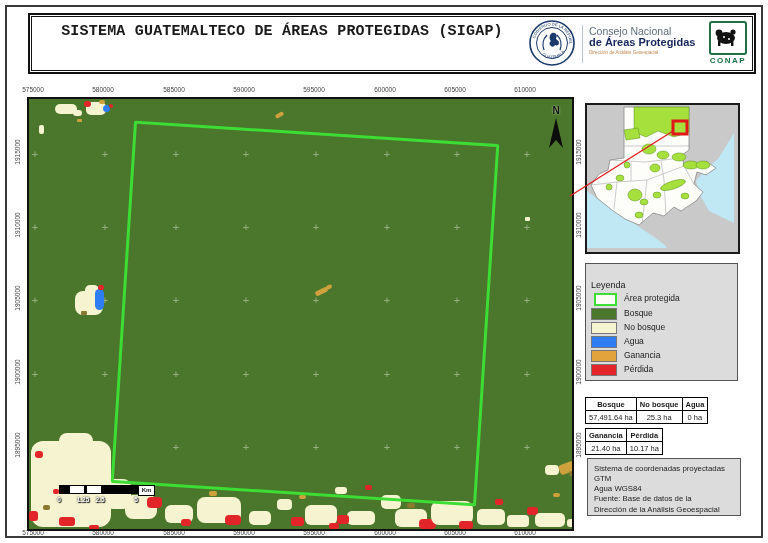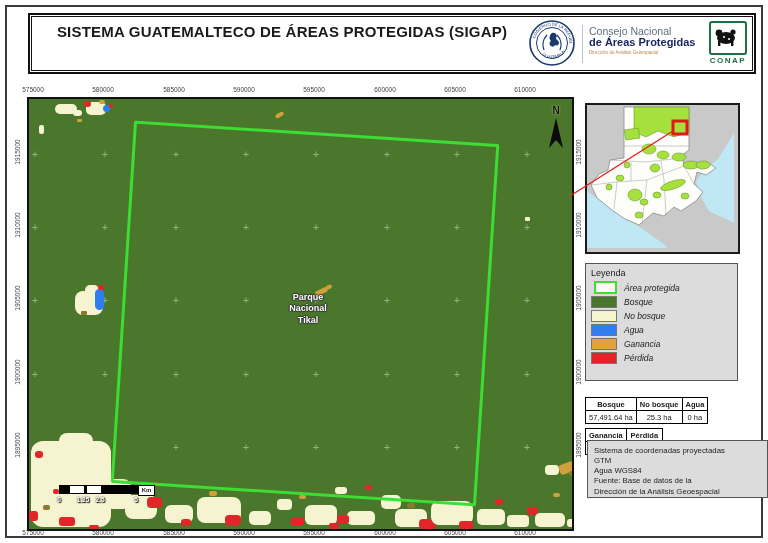--- a/index.html
+++ b/index.html
@@ -4,21 +4,21 @@
 <style>
   html,body{margin:0;padding:0;background:#888;}
   #page{position:relative;width:768px;height:543px;background:#ffffff;overflow:hidden;
         font-family:"Liberation Sans",sans-serif;color:#1a1a1a;}
   #page-border{position:absolute;left:5px;top:5px;right:5px;bottom:5px;border:2px solid #3a3a3a;pointer-events:none;}
 
   
   #header{position:absolute;left:28px;top:13px;width:724px;height:57px;border:2px solid #111;background:#fff;}
   #header-inner{position:absolute;left:1px;top:1px;right:1px;bottom:1px;border:1px solid #111;}
   #title-block{position:absolute;left:0;top:6px;width:500px;text-align:center;}
-  #map-title{font-family:Liberation Sans, sans-serif;font-weight:bold;font-size:15px;letter-spacing:.2px;}
+  #map-title{font-family:Liberation Mono, monospace;font-weight:bold;font-size:15px;letter-spacing:.2px;}
   #map-subtitle{margin-top:6px;font-size:9.5px;color:#222;}
   #seal{position:absolute;left:496px;top:2px;width:48px;height:48px;}
   #logo-sep{position:absolute;left:550px;top:8px;width:1px;height:38px;background:#b8c6d2;}
   #conap-text{position:absolute;left:557px;top:9px;width:115px;line-height:1.05;}
   .conap-l1{font-size:10.5px;color:#5f6e7a;}
   .conap-l2{font-size:11px;font-weight:bold;color:#16265c;}
   .conap-l3{font-size:4.6px;color:#c08a50;margin-top:2px;}
   #conap-logo{position:absolute;left:672px;top:4px;width:48px;height:48px;text-align:center;}
   #conap-frame{width:34px;height:30px;margin:0 auto;border:2px solid #1e6f43;border-radius:3px;background:#fff;position:relative;}
   #conap-name{font-size:8px;font-weight:bold;color:#1e6f43;letter-spacing:1.5px;margin-top:1px;}
@@ -48,36 +48,36 @@
   .ax{position:absolute;font-size:6.5px;color:#444;}
   .ax-h{transform:translateX(-50%);}
   .ax-v{transform:translate(-50%,-50%) rotate(-90deg);white-space:nowrap;}
 
   
   #inset{position:absolute;left:585px;top:103px;width:151px;height:147px;border:2px solid #1b1b1b;background:#c9c9c9;}
   #redline{position:absolute;left:560px;top:120px;width:130px;height:90px;pointer-events:none;}
 
   
   #legend{position:absolute;left:585px;top:263px;width:153px;height:118px;background:#dcdcdc;
-          border:1px solid #555;padding:4px 5px;box-sizing:border-box;font-size:8.5px;}
+          border:1px solid #555;padding:16px 5px;box-sizing:border-box;font-size:8.5px;}
   #legend-title{font-size:9px;margin-bottom:3px;}
-  .lg-row{display:flex;align-items:center;margin:2px 0;font-style:italic;}
+  .lg-row{display:flex;align-items:flex-start;margin:2px 0;}
   .lg-sw{width:24px;height:10px;margin-right:7px;border:1px solid #777;flex:0 0 auto;}
   #lg-area-sw{width:19px;height:9px;background:#fdfdf5;border:2.5px solid #3ddd35;margin-left:3px;margin-right:7px;}
   #legend-sub{margin:3px 0 3px 0;line-height:1.25;}
 
   
   .stat-table{position:absolute;border-collapse:collapse;background:#fff;font-size:7.5px;}
   .stat-table td,.stat-table th{border:1px solid #000;text-align:center;padding:1px 3px;height:10px;}
   .stat-table th{font-weight:bold;}
   #table1{left:585px;top:397px;}
   #table2{left:585px;top:428px;}
 
   
-  #infobox{position:absolute;left:587px;top:440px;width:181px;height:58px;background:#dcdcdc;border:1px solid #555;
+  #infobox{position:absolute;left:587px;top:458px;width:154px;height:58px;background:#dcdcdc;border:1px solid #555;
            box-sizing:border-box;padding:5px 6px;font-size:7.8px;line-height:1.3;color:#222;}
 </style>
 </head>
 <body>
 
 <div id="page">
   <div id="page-border"></div>
 
   <div id="header">
     <div id="header-inner">
@@ -261,25 +261,20 @@
         <div class="patch" style="left: 538px; top: 420px; width: 14px; height: 8px; background: rgb(246, 243, 208); border-radius: 3px;"></div>
         <div class="patch" style="left: 544px; top: 410px; width: 8px; height: 6px; background: rgb(226, 37, 40); border-radius: 2px;"></div>
         <div class="patch" style="left: 524px; top: 394px; width: 7px; height: 4px; background: rgb(207, 161, 60); border-radius: 2px;"></div>
         <div class="patch" style="left: 516px; top: 366px; width: 14px; height: 10px; background: rgb(246, 243, 208); border-radius: 4px;"></div>
         <div class="patch" style="left: 530px; top: 364px; width: 16px; height: 10px; background: rgb(207, 161, 60); border-radius: 3px; transform: rotate(-20deg);"></div>
         <div class="patch" style="left: 540px; top: 372px; width: 8px; height: 5px; background: rgb(138, 122, 48); border-radius: 2px;"></div>
         <div class="patch" style="left: 336px; top: 386px; width: 7px; height: 5px; background: rgb(226, 37, 40); border-radius: 2px;"></div>
         <div class="patch" style="left: 306px; top: 388px; width: 12px; height: 7px; background: rgb(246, 243, 208); border-radius: 3px;"></div>
       </div>
     <div id="pa-rect"></div>
-    <div id="map-label">
-        <div>Parque</div>
-        <div>Nacional</div>
-        <div>Tikal</div>
-      </div>
 
     <div id="north">
       <div id="north-n">N</div>
       <svg width="26" height="34" viewBox="0 0 26 34">
         <polygon points="6,32 13,2 20,32 13,24" fill="#0c0c0c"></polygon>
       </svg>
     </div>
 
     <div id="scalebar">
       <div id="sb-bar">

